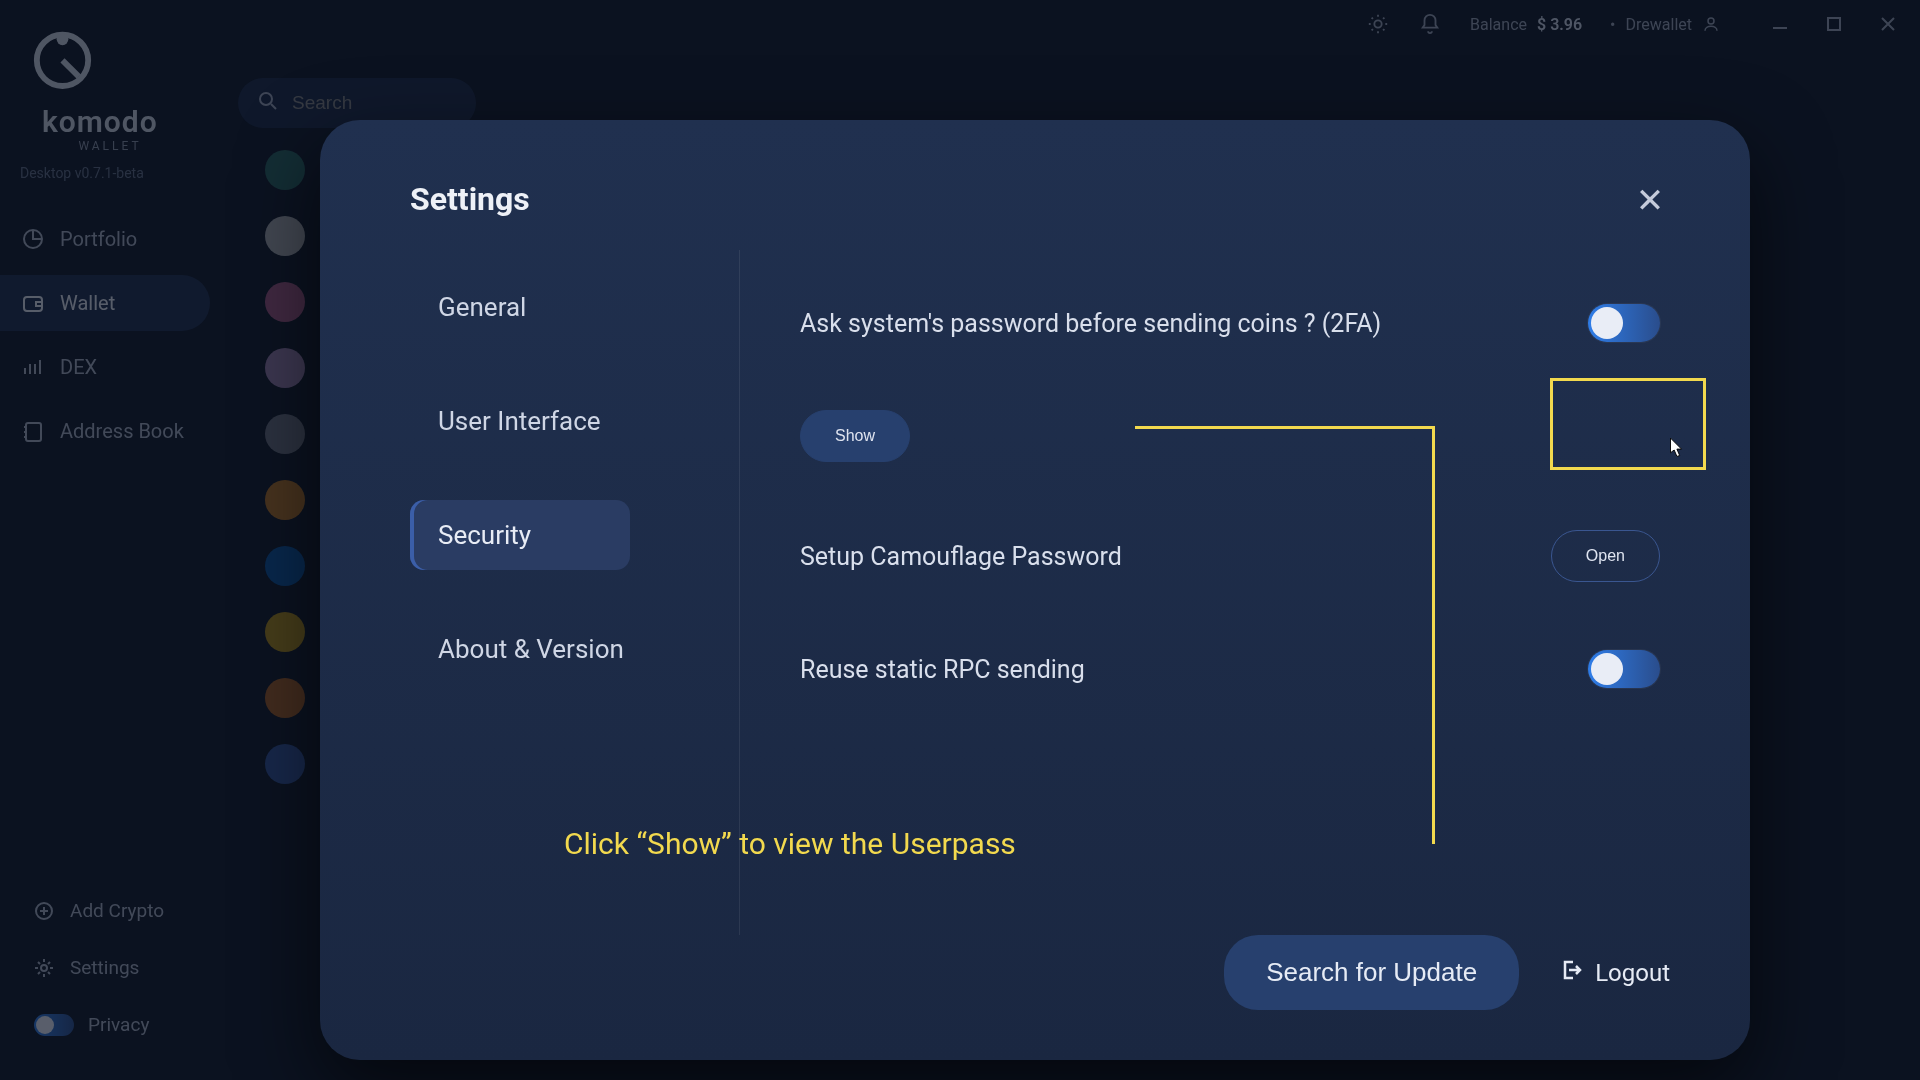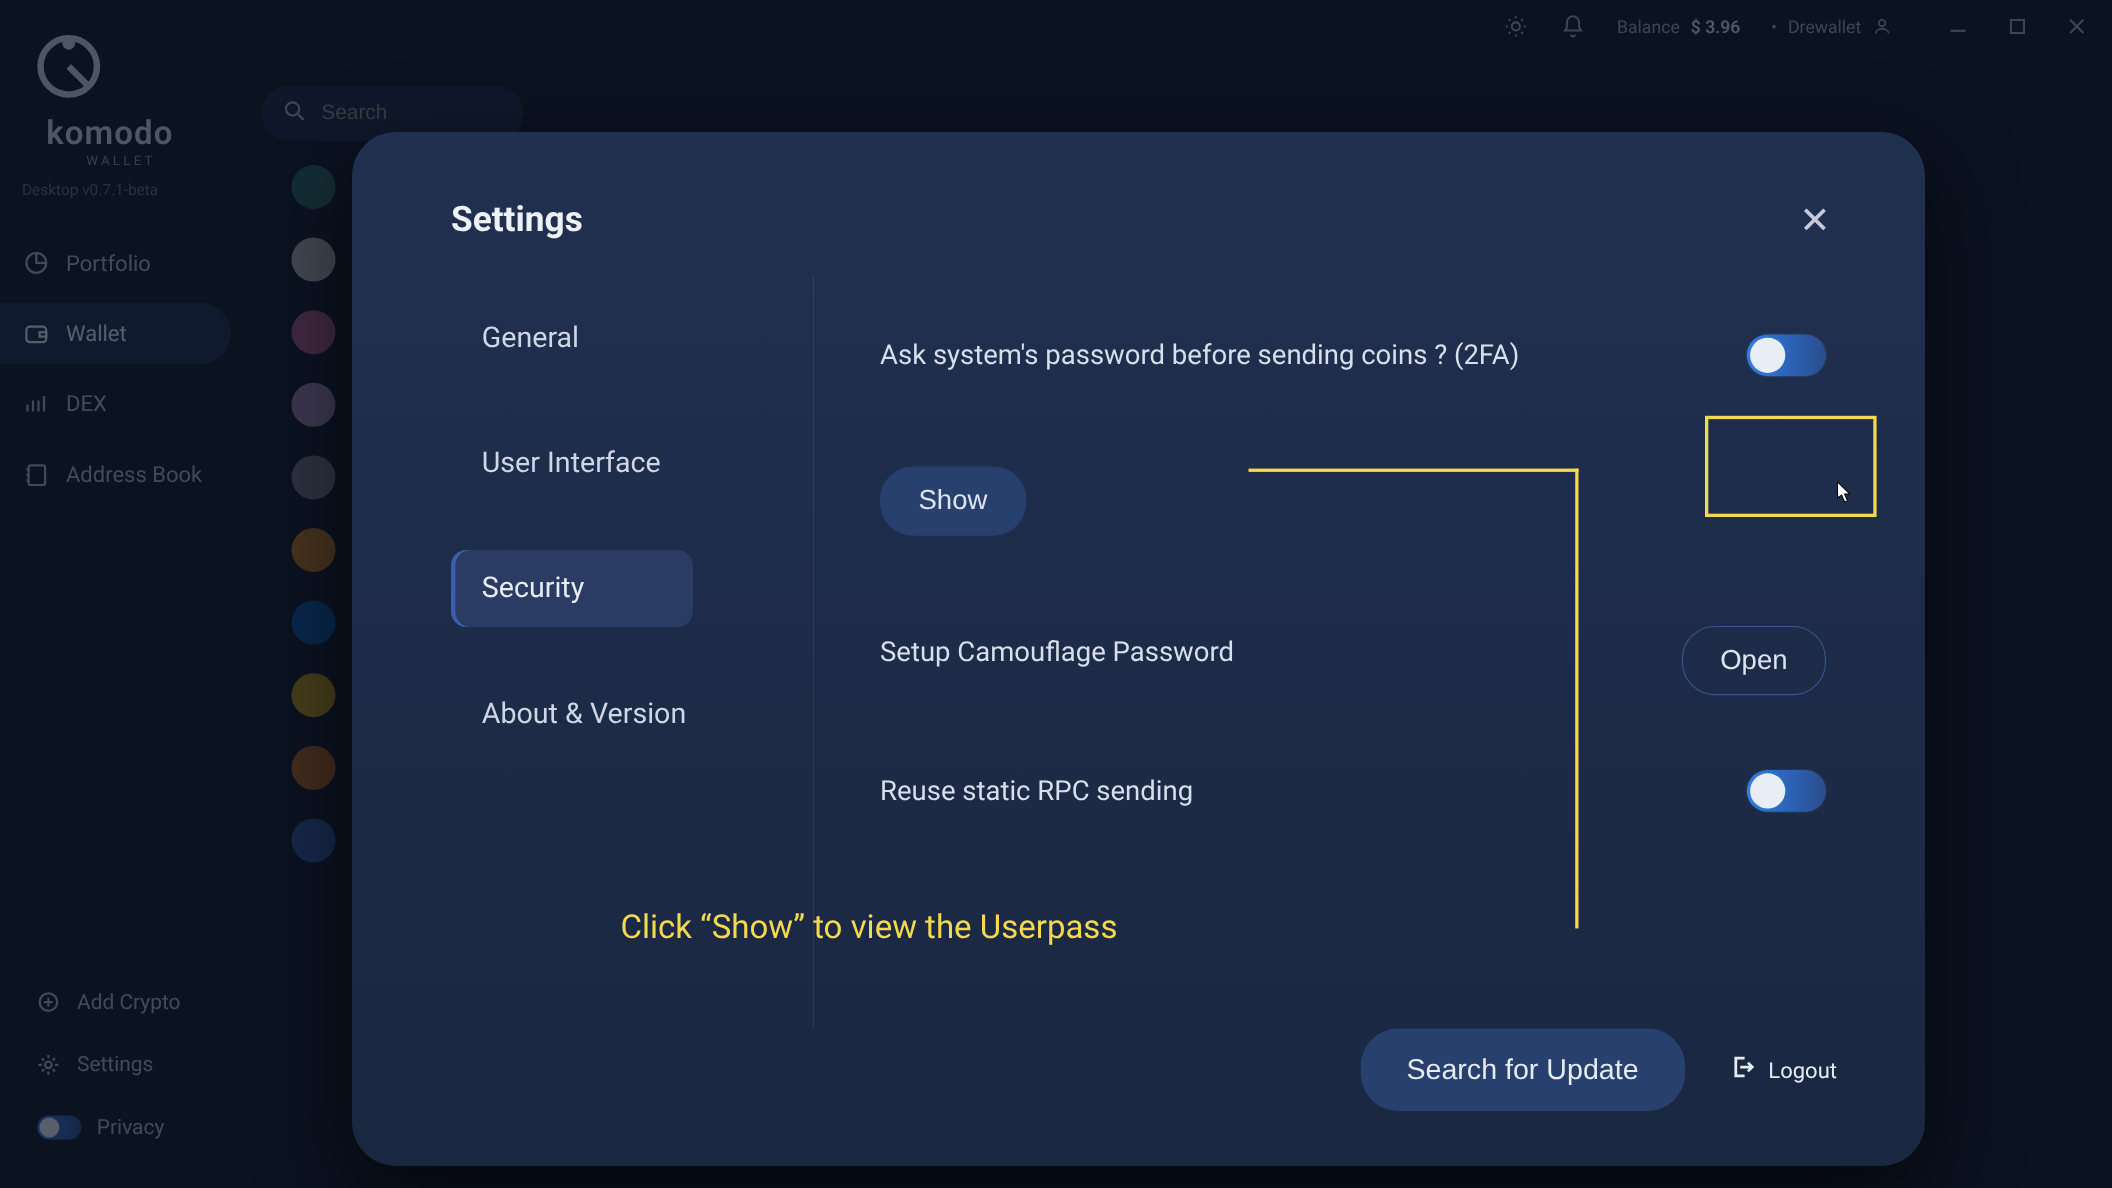--- a/index.html
+++ b/index.html
@@ -128,22 +128,22 @@
   .toggle .knob {
     position:absolute; top:3px; left:3px;
     width:32px; height:32px; border-radius:50%;
     background:#e9edf6;
   }
 
   .pill-btn {
     padding: 16px 34px;
     border:1.5px solid #3a5690;
     border-radius: 30px;
-    font-size:25px; color:#dfe4f0;
-    background:transparent; cursor:pointer;margin-top:14px;
+    font-size:16px; color:#dfe4f0;
+    background:transparent; cursor:pointer;
   }
   .pill-btn.solid { background:#27406e; border-color:#27406e; }
 
   
   .highlight-box {
     position:absolute;
     border:3px solid #f2d94e;
     pointer-events:none;
   }
   .callout-text {
@@ -163,21 +163,21 @@
     display:flex; justify-content:flex-end; gap:40px; align-items:center;
     margin-top:auto;
   }
   .update-btn {
     background:#27406e; color:#e6ebf5;
     font-size:26px; padding:22px 42px;
     border-radius:34px; border:none; cursor:pointer;
   }
   .logout-btn {
     display:flex; align-items:center; gap:12px;
-    font-size:20px; color:#e6ebf5; cursor:pointer;
+    font-size:24px; color:#e6ebf5; cursor:pointer;
   }
 
   
   .cursor {
     position:absolute;
     width:22px; height:30px;
     pointer-events:none;
   }
 
   

